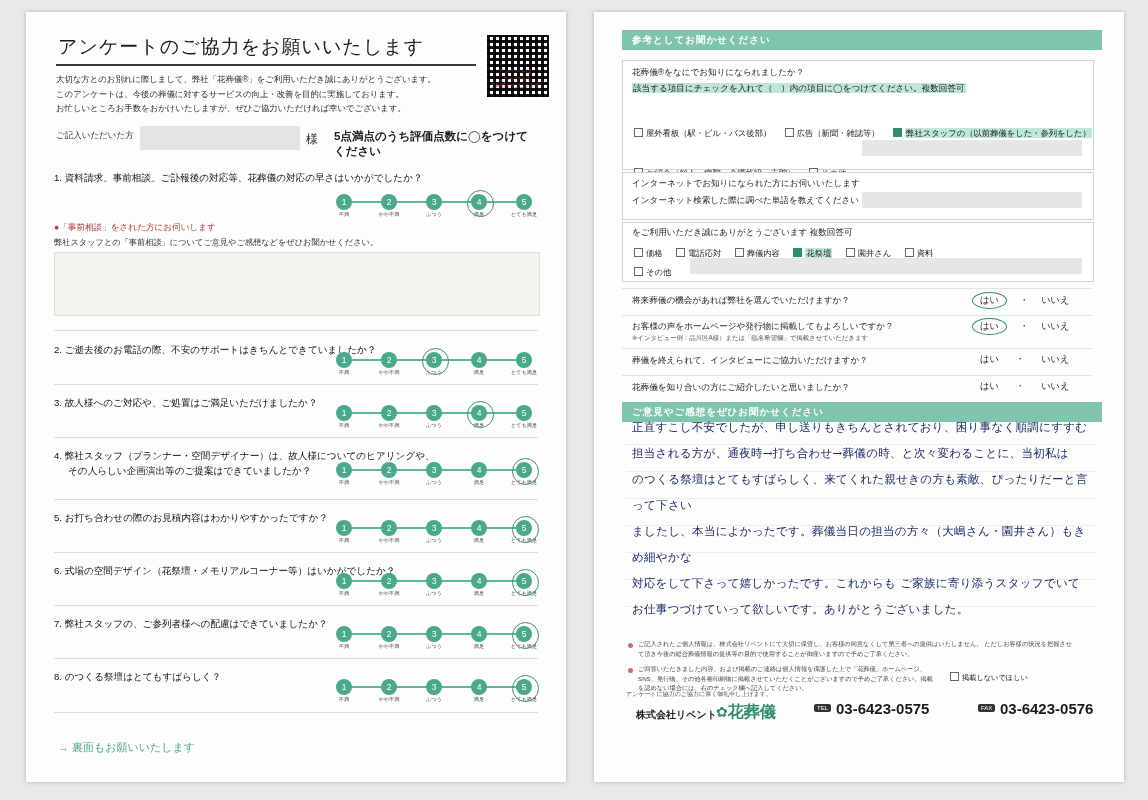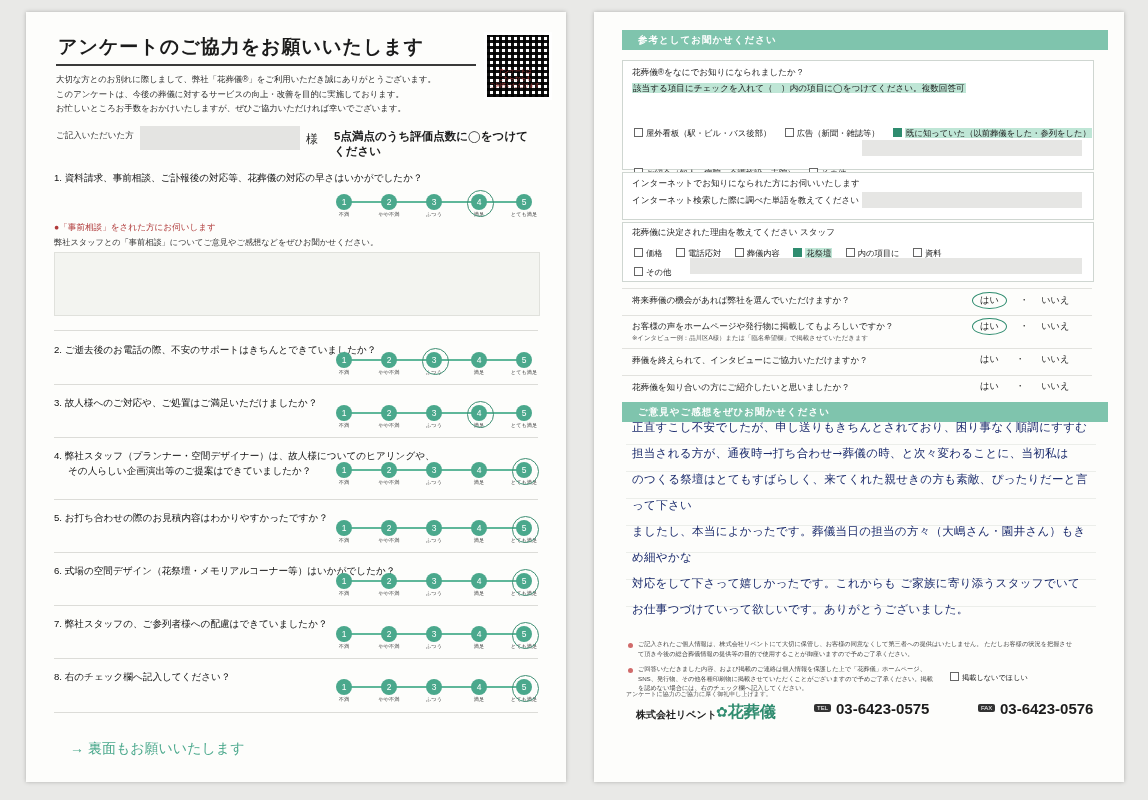--- a/index.html
+++ b/index.html
@@ -12,21 +12,21 @@
   }
   .sheet{
     position:absolute;background:#fdfdfb;
     box-shadow:0 0 4px rgba(0,0,0,.25);
   }
   #left-page{left:26px;top:12px;width:540px;height:770px;}
   #right-page{left:594px;top:12px;width:530px;height:770px;}
 
   
   .l-title{
-    position:absolute;left:32px;top:22px;font-size:19px;font-weight:bold;
+    position:absolute;left:32px;top:22px;font-size:19px;font-weight:normal;
     letter-spacing:1px;
   }
   .l-rule{position:absolute;left:30px;top:52px;width:420px;height:2px;background:#3a3a3a;}
   .l-lead{position:absolute;left:30px;top:60px;width:400px;font-size:8.4px;line-height:1.75;color:#2a2a2a;}
   .qr{
     position:absolute;left:458px;top:20px;width:62px;height:62px;
     background:
       repeating-linear-gradient(0deg,#111 0 3px,#fff 3px 6px),
       repeating-linear-gradient(90deg,#111 0 3px,#fff 3px 6px);
     background-blend-mode:multiply;border:3px solid #fff;
@@ -56,26 +56,26 @@
     position:absolute;top:-0.5px;width:25px;height:25px;border:1.6px solid #3e8f74;border-radius:50%;
   }
 
   .comment-box{
     position:absolute;left:28px;top:240px;width:484px;height:62px;
     background:#f3f4f0;border:1px solid #e0e1dc;
   }
   .comment-head{position:absolute;left:28px;top:210px;font-size:8.6px;color:#b03a3a;}
   .comment-sub{position:absolute;left:28px;top:225px;font-size:8.2px;color:#333;}
 
-  .backside{position:absolute;left:44px;top:728px;font-size:14px;color:#4aa88c;}
+  .backside{position:absolute;left:32px;top:728px;font-size:11px;color:#4aa88c;}
 
   
   .band{
     position:absolute;height:20px;background:#7fc4ad;color:#fff;
-    font-size:9.5px;font-weight:bold;line-height:20px;padding-left:16px;letter-spacing:1px;
+    font-size:9.5px;font-weight:bold;line-height:20px;padding-left:10px;letter-spacing:1px;
   }
   .r-panel{position:absolute;border:1px solid #cfd6d1;background:#fff;}
   .r-text{position:absolute;font-size:8.6px;color:#1d1d1d;line-height:1.6;}
   .r-small{position:absolute;font-size:6.4px;color:#555;}
   .cb{display:inline-block;width:7px;height:7px;border:1px solid #666;margin-right:3px;vertical-align:-1px;background:#fff;}
   .opt{display:inline-block;margin-right:9px;font-size:8.3px;white-space:nowrap;}
   .inputline{position:absolute;background:#e6e6e4;height:16px;}
   .hl{background:#bfe6d6;padding:0 1px;}
   .yn{position:absolute;font-size:9.2px;}
   .circ{display:inline-block;border:1.4px solid #2f8c6f;border-radius:50%;padding:1px 7px;}
@@ -260,21 +260,21 @@
       <div class="dot" style="left: 137px;">4</div>
       <div class="lab" style="left: 128px;">満足</div>
       <div class="dot" style="left: 182px;">5</div>
       <div class="lab" style="left: 173px;">とても満足</div>
       <div class="ring" style="left: 177.5px;"></div>
     </div>
 
   <div class="sep" style="top:646px;"></div>
 
   <div class="q" style="left:28px;top:657px;">
-    <span>8.</span>&nbsp;<span>右のチェック欄へ記入してください？</span>
+    <span>8.</span>&nbsp;<span>のつくる祭壇はとてもすばらしく？</span>
   </div>
   <div class="scale" id="scale8" style="left:308px;top:663px;">
       <div class="bar"></div>
       <div class="dot" style="left: 2px;">1</div>
       <div class="lab" style="left: -7px;">不満</div>
       <div class="dot" style="left: 47px;">2</div>
       <div class="lab" style="left: 38px;">やや不満</div>
       <div class="dot" style="left: 92px;">3</div>
       <div class="lab" style="left: 83px;">ふつう</div>
       <div class="dot" style="left: 137px;">4</div>
@@ -291,41 +291,41 @@
 <div class="sheet" id="right-page">
   <div class="band" style="left:28px;top:18px;width:470px;">参考としてお聞かせください</div>
 
   <div class="r-panel" style="left:28px;top:48px;width:470px;height:108px;"></div>
   <div class="r-text" style="left:38px;top:54px;">花葬儀®をなにでお知りになられましたか？</div>
   <div class="r-text" style="left:38px;top:70px;"><span class="hl">該当する項目にチェックを入れて（　）内の項目に◯をつけてください。複数回答可</span></div>
 
   <div style="position:absolute;left:40px;top:110px;">
     <span class="opt"><i class="cb"></i><span>屋外看板（駅・ビル・バス後部）</span></span>
     <span class="opt"><i class="cb"></i><span>広告（新聞・雑誌等）</span></span>
-    <span class="opt"><i class="cb" style="background:#2f8c6f;border-color:#2f8c6f;"></i><span class="hl">既に知っていた（以前葬儀をした・参列をした）</span></span>
+    <span class="opt"><i class="cb" style="background:#2f8c6f;border-color:#2f8c6f;"></i><span class="hl">弊社スタッフの（以前葬儀をした・参列をした）</span></span>
   </div>
   <div style="position:absolute;left:40px;top:130px;margin-top:20px;">
     <span class="opt"><i class="cb"></i><span>ご紹介（知人・病院・介護施設・寺院）</span></span>
     <span class="opt"><i class="cb"></i><span>その他</span></span>
   </div>
   <div class="inputline" style="left:268px;top:128px;width:220px;"></div>
 
   <div class="r-panel" style="left:28px;top:160px;width:470px;height:46px;"></div>
   <div class="r-text" style="left:38px;top:165px;">インターネットでお知りになられた方にお伺いいたします</div>
   <div class="r-text" style="left:38px;top:182px;">インターネット検索した際に調べた単語を教えてください</div>
   <div class="inputline" style="left:268px;top:180px;width:220px;"></div>
 
   <div class="r-panel" style="left:28px;top:210px;width:470px;height:58px;"></div>
-  <div class="r-text" style="left:38px;top:214px;">花葬儀に決定された理由を教えてください  スタッフ</div>
+  <div class="r-text" style="left:38px;top:214px;">をご利用いただき誠にありがとうございます  複数回答可</div>
   <div style="position:absolute;left:40px;top:230px;">
     <span class="opt"><i class="cb"></i><span>価格</span></span>
     <span class="opt"><i class="cb"></i><span>電話応対</span></span>
     <span class="opt"><i class="cb"></i><span>葬儀内容</span></span>
     <span class="opt"><i class="cb" style="background:#2f8c6f;border-color:#2f8c6f;"></i><span class="hl">花祭壇</span></span>
-    <span class="opt"><i class="cb"></i><span>内の項目に</span></span>
+    <span class="opt"><i class="cb"></i><span>園井さん</span></span>
     <span class="opt"><i class="cb"></i><span>資料</span></span>
   </div>
   <div style="position:absolute;left:40px;top:249px;">
     <span class="opt"><i class="cb"></i><span>その他</span></span>
   </div>
   <div class="inputline" style="left:96px;top:246px;width:392px;"></div>
 
   <div class="rowline" style="left:28px;top:276px;width:470px;"></div>
   <div class="r-text" style="left:38px;top:282px;">将来葬儀の機会があれば弊社を選んでいただけますか？</div>
   <div class="yn" style="left:378px;top:280px;">

